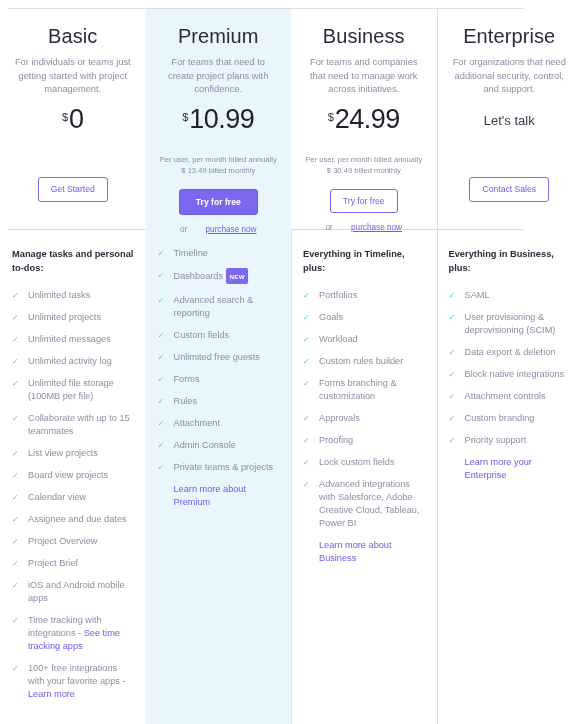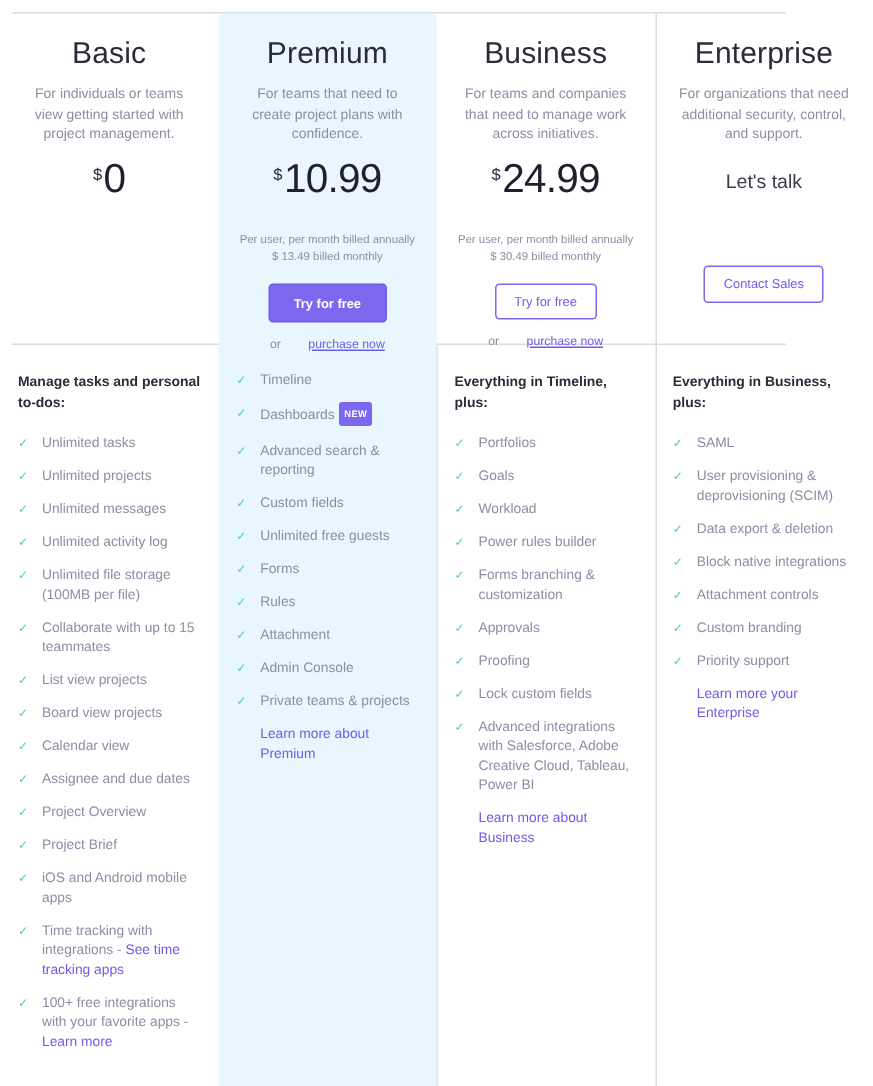--- a/index.html
+++ b/index.html
@@ -258,26 +258,29 @@
 
 <div class="pricing-table">
 
   <div class="top-rule"></div>
   <div class="mid-rule"></div>
 
   <div class="columns" id="columns">
       <div class="col">
         <div class="plan-head">
           <div class="plan-name">Basic</div>
-          <div class="plan-desc">For individuals or teams view getting started with project management.</div>
+          <div class="plan-desc">For individuals or teams just getting started with project management.</div>
           <div class="price-wrap">
             <span class="currency">$</span>
             <span class="price-amount">0</span>
           </div>
           <div class="billing-note">&nbsp;</div>
+          <div class="btn-row">
+            <div class="btn btn-outline">Get Started</div>
+          </div>
         </div>
         <div class="features">
           <div class="features-title">Manage tasks and personal to-dos:</div>
           <ul class="feature-list">
             <li class="feature-item">
               <span class="check-icon">✓</span>
               <span class="feature-text"><span>Unlimited tasks</span></span>
             </li>
             <li class="feature-item">
               <span class="check-icon">✓</span>
@@ -428,21 +431,21 @@
             <li class="feature-item">
               <span class="check-icon">✓</span>
               <span class="feature-text"><span>Goals</span></span>
             </li>
             <li class="feature-item">
               <span class="check-icon">✓</span>
               <span class="feature-text"><span>Workload</span></span>
             </li>
             <li class="feature-item">
               <span class="check-icon">✓</span>
-              <span class="feature-text"><span>Power rules builder</span></span>
+              <span class="feature-text"><span>Custom rules builder</span></span>
             </li>
             <li class="feature-item">
               <span class="check-icon">✓</span>
               <span class="feature-text"><span>Forms branching &amp; customization</span></span>
             </li>
             <li class="feature-item">
               <span class="check-icon">✓</span>
               <span class="feature-text"><span>Approvals</span></span>
             </li>
             <li class="feature-item">

